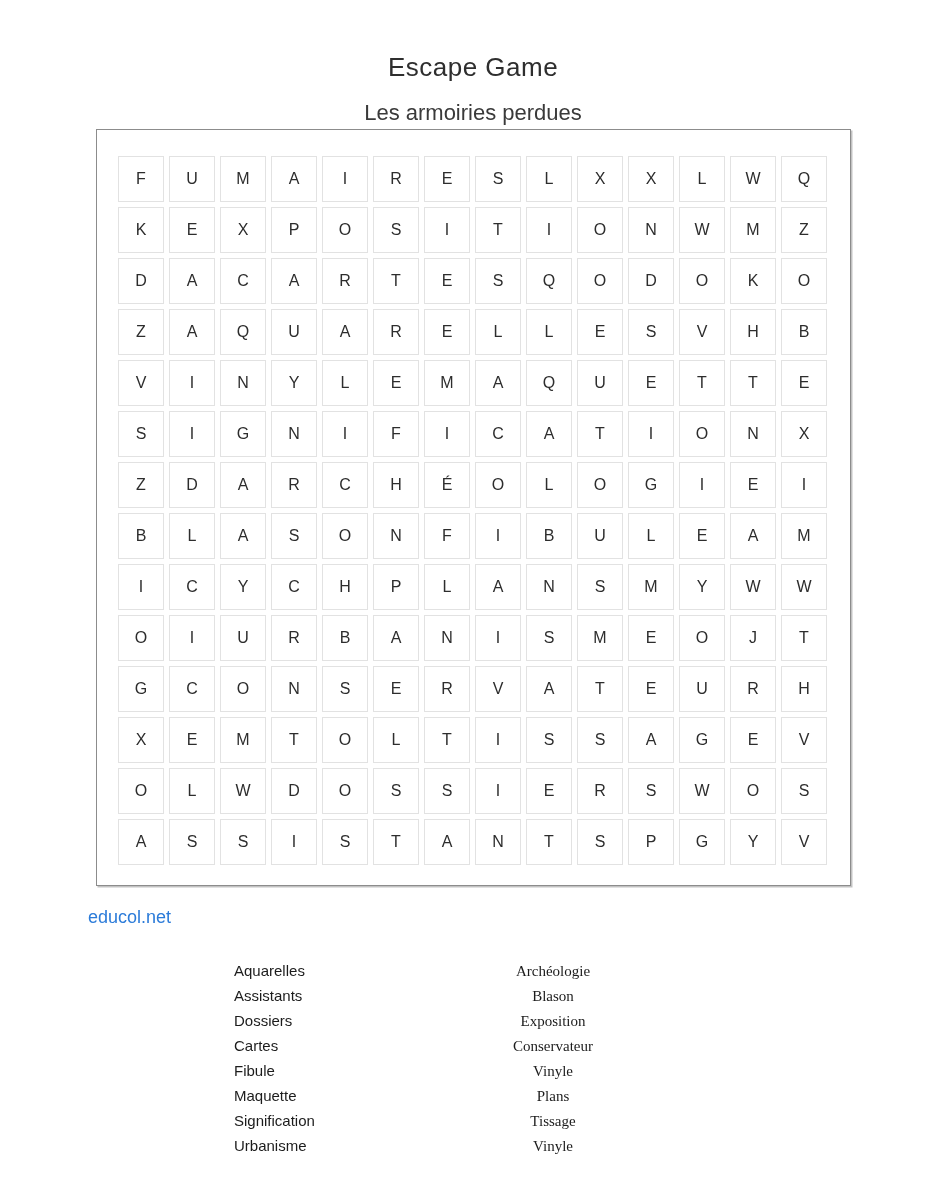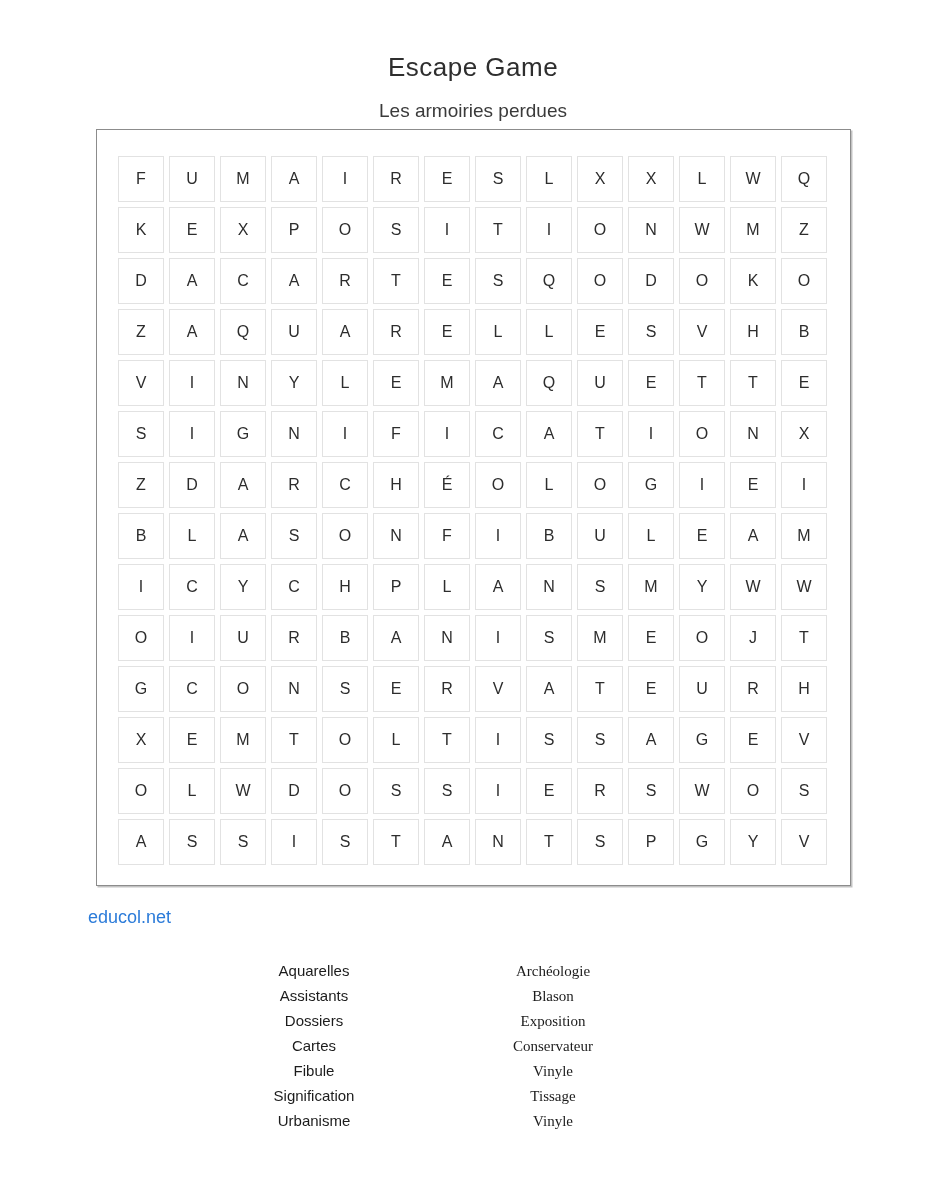--- a/index.html
+++ b/index.html
@@ -14,21 +14,21 @@
 
   .title {
     position: absolute; top: 52px; left: 0; width: 100%;
     text-align: center;
     font-size: 26px; font-weight: 400; letter-spacing: 0.5px;
     color: #2e2e2e;
   }
   .subtitle {
     position: absolute; top: 100px; left: 0; width: 100%;
     text-align: center;
-    font-size: 19px; font-weight: 400;
+    font-size: 22px; font-weight: 400;
     color: #3a3a3a;
   }
 
   .puzzle-box {
     position: absolute; left: 96px; top: 129px;
     width: 755px; height: 757px;
     background: #ffffff;
     border: 1px solid #8c8c8c;
     box-shadow: 1.5px 1.5px 0 rgba(120,120,120,0.45);
   }
@@ -57,21 +57,21 @@
 
   .word-list {
     position: absolute; left: 234px; top: 962px;
     display: flex; flex-direction: column;
   }
   .word-row {
     display: flex; align-items: baseline;
     height: 25px;
     font-size: 15px; color: #1c1c1c;
   }
-  .word-left  { width: 160px; text-align: center; }
+  .word-left  { width: 160px; text-align: left; }
   .word-gap   { width: 49px; }
   .word-right { width: 220px; text-align: center; font-family: Liberation Serif, serif; }
 </style>
 </head>
 <body>
 
 <div class="page">
 
   <div class="title">Escape Game</div>
 
@@ -300,20 +300,25 @@
         <span class="word-left">Cartes</span>
         <span class="word-gap"></span>
         <span class="word-right">Conservateur</span>
       </div>
       <div class="word-row">
         <span class="word-left">Fibule</span>
         <span class="word-gap"></span>
         <span class="word-right">Vinyle</span>
       </div>
       <div class="word-row">
+        <span class="word-left">Maquette</span>
+        <span class="word-gap"></span>
+        <span class="word-right">Plans</span>
+      </div>
+      <div class="word-row">
         <span class="word-left">Signification</span>
         <span class="word-gap"></span>
         <span class="word-right">Tissage</span>
       </div>
       <div class="word-row">
         <span class="word-left">Urbanisme</span>
         <span class="word-gap"></span>
         <span class="word-right">Vinyle</span>
       </div>
     </div>

